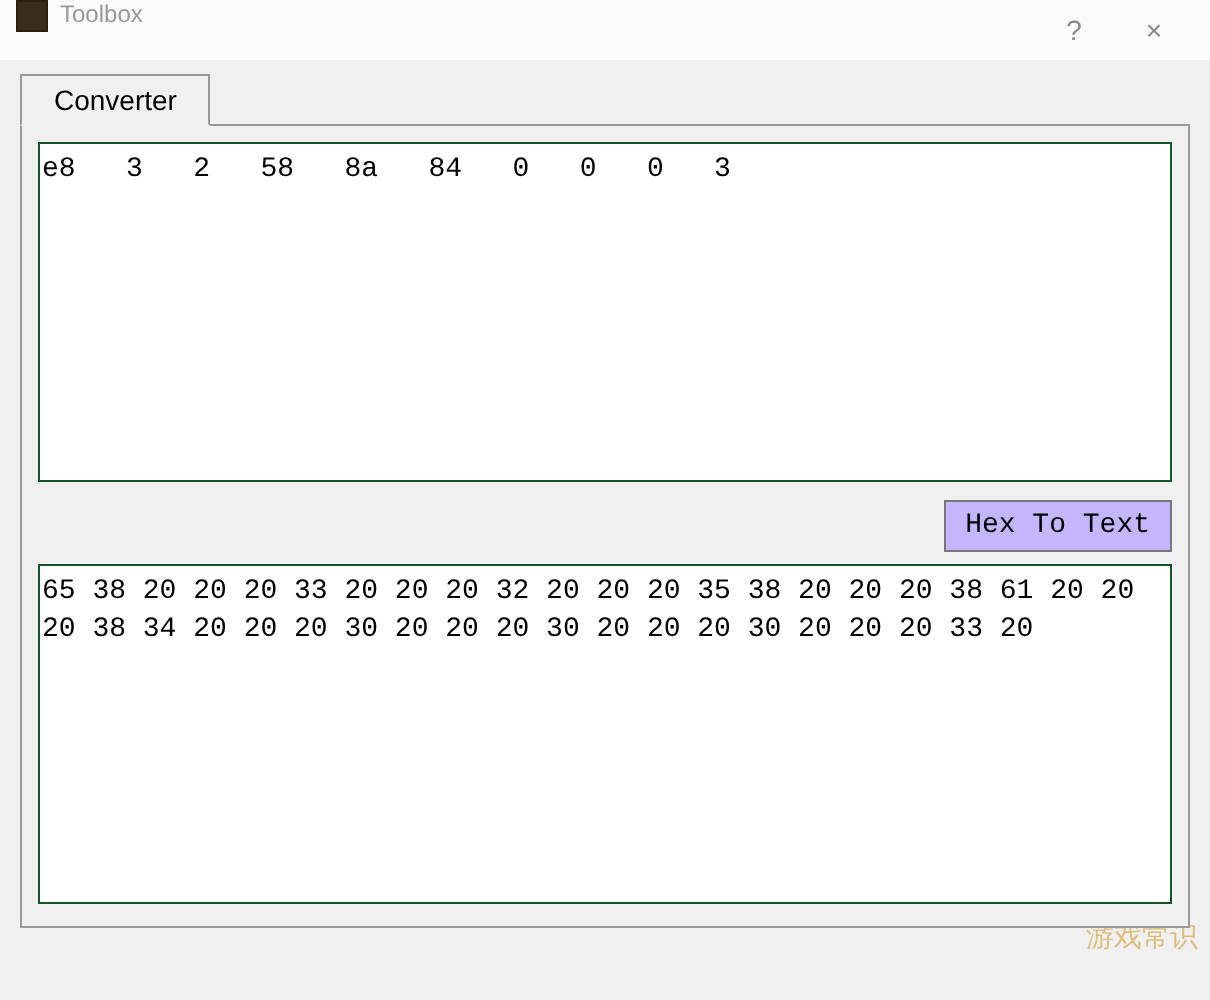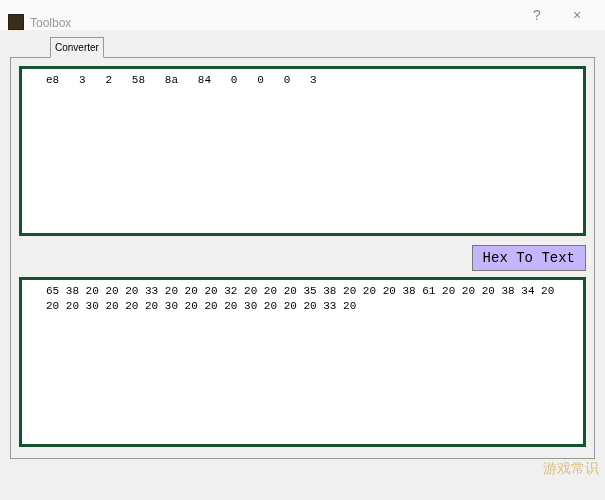--- a/index.html
+++ b/index.html
@@ -8,21 +8,21 @@
       height: 500px;
       background: #f0f0f0;
       font-family: "Segoe UI", Tahoma, sans-serif;
       font-size: 13px;
       overflow: hidden;
     }
     .titlebar {
       height: 30px;
       background: #fafafa;
       display: flex;
-      align-items: flex-end;
+      align-items: flex-start;
       padding: 0 8px;
       color: #999;
     }
     .titlebar .app-icon {
       width: 16px; height: 16px;
       background: #3a2e1a;
       margin-right: 6px;
       border: 1px solid #2a2010;
     }
     .titlebar .title { flex: 0 0 auto; font-size: 12px; }
@@ -35,49 +35,48 @@
     .content {
       padding: 6px 10px 10px 10px;
     }
     .tabs {
       display: flex;
       align-items: flex-end;
       position: relative;
       z-index: 2;
     }
     .tab {
-      padding: 4px 4px;
+      padding: 4px 16px;
       border: 1px solid #999;
       border-bottom: none;
       background: #f0f0f0;
-      font-size: 10px;
+      font-size: 14px;
       margin-right: 2px;
       position: relative;
       top: 1px;
       cursor: pointer;
-      margin-left: 40px;
     }
     .tab.active {
       background: #f0f0f0;
       border-bottom: 1px solid #f0f0f0;
     }
     .panel {
       border: 1px solid #999;
       background: #f0f0f0;
       padding: 8px;
       position: relative;
       z-index: 1;
     }
     .textbox {
       width: 100%;
-      border: 3px solid #14532d;
+      border: 1px solid #14532d;
       background: #fff;
       font-family: Consolas, "Courier New", monospace;
-      font-size: 11px;
-      padding: 4px 24px;
+      font-size: 14px;
+      padding: 4px 1px;
       resize: none;
       outline: none;
       line-height: 1.35;
       white-space: pre-wrap;
       overflow: auto;
     }
     .textbox.top { height: 170px; }
     .textbox.bottom { height: 170px; }
     .button-row {
       display: flex;

